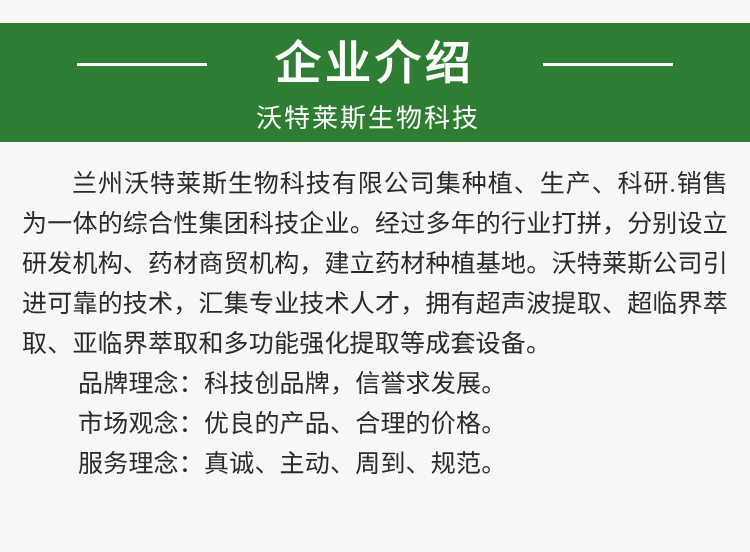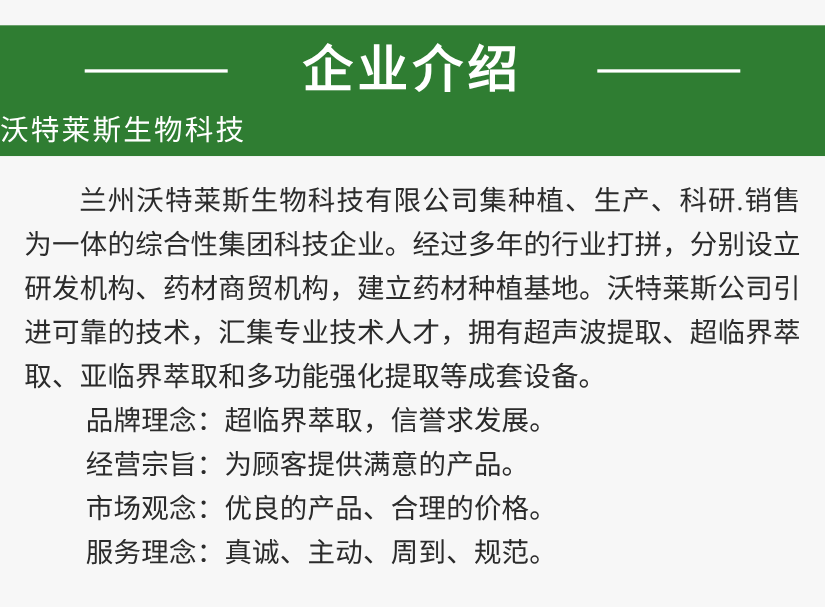--- a/index.html
+++ b/index.html
@@ -76,21 +76,21 @@
     line-height: 1;
     white-space: nowrap;
     flex: 0 0 auto;
   }
 
   .header-subtitle {
     position: absolute;
     left: 0;
     top: 82px;
     width: 736px;
-    text-align: left;
+    text-align: center;
     font-family: "Liberation Sans", "DejaVu Sans", sans-serif;
     font-size: 26px;
     font-weight: 400;
     color: #ffffff;
     letter-spacing: 2px;
     line-height: 1;
     white-space: nowrap;
   }
 
   
@@ -171,22 +171,21 @@
 
   </div>
 
   <div class="body-area">
 
     <div class="intro-block">
       <p class="intro-paragraph">兰州沃特莱斯生物科技有限公司集种植、生产、科研.销售为一体的综合性集团科技企业。经过多年的行业打拼，分别设立研发机构、药材商贸机构，建立药材种植基地。沃特莱斯公司引进可靠的技术，汇集专业技术人才，拥有超声波提取、超临界萃取、亚临界萃取和多功能强化提取等成套设备。</p>
     </div>
 
     <div class="principles">
-      <p class="principle-line">品牌理念：超临界萃取，信誉求发展。</p>
-      <p class="principle-line">经营宗旨：为顾客提供满意的产品。</p>
+      <p class="principle-line">品牌理念：科技创品牌，信誉求发展。</p>
       <p class="principle-line">市场观念：优良的产品、合理的价格。</p>
       <p class="principle-line">服务理念：真诚、主动、周到、规范。</p>
     </div>
 
 
   </div>
 
 </div>
 
 </body></html>

